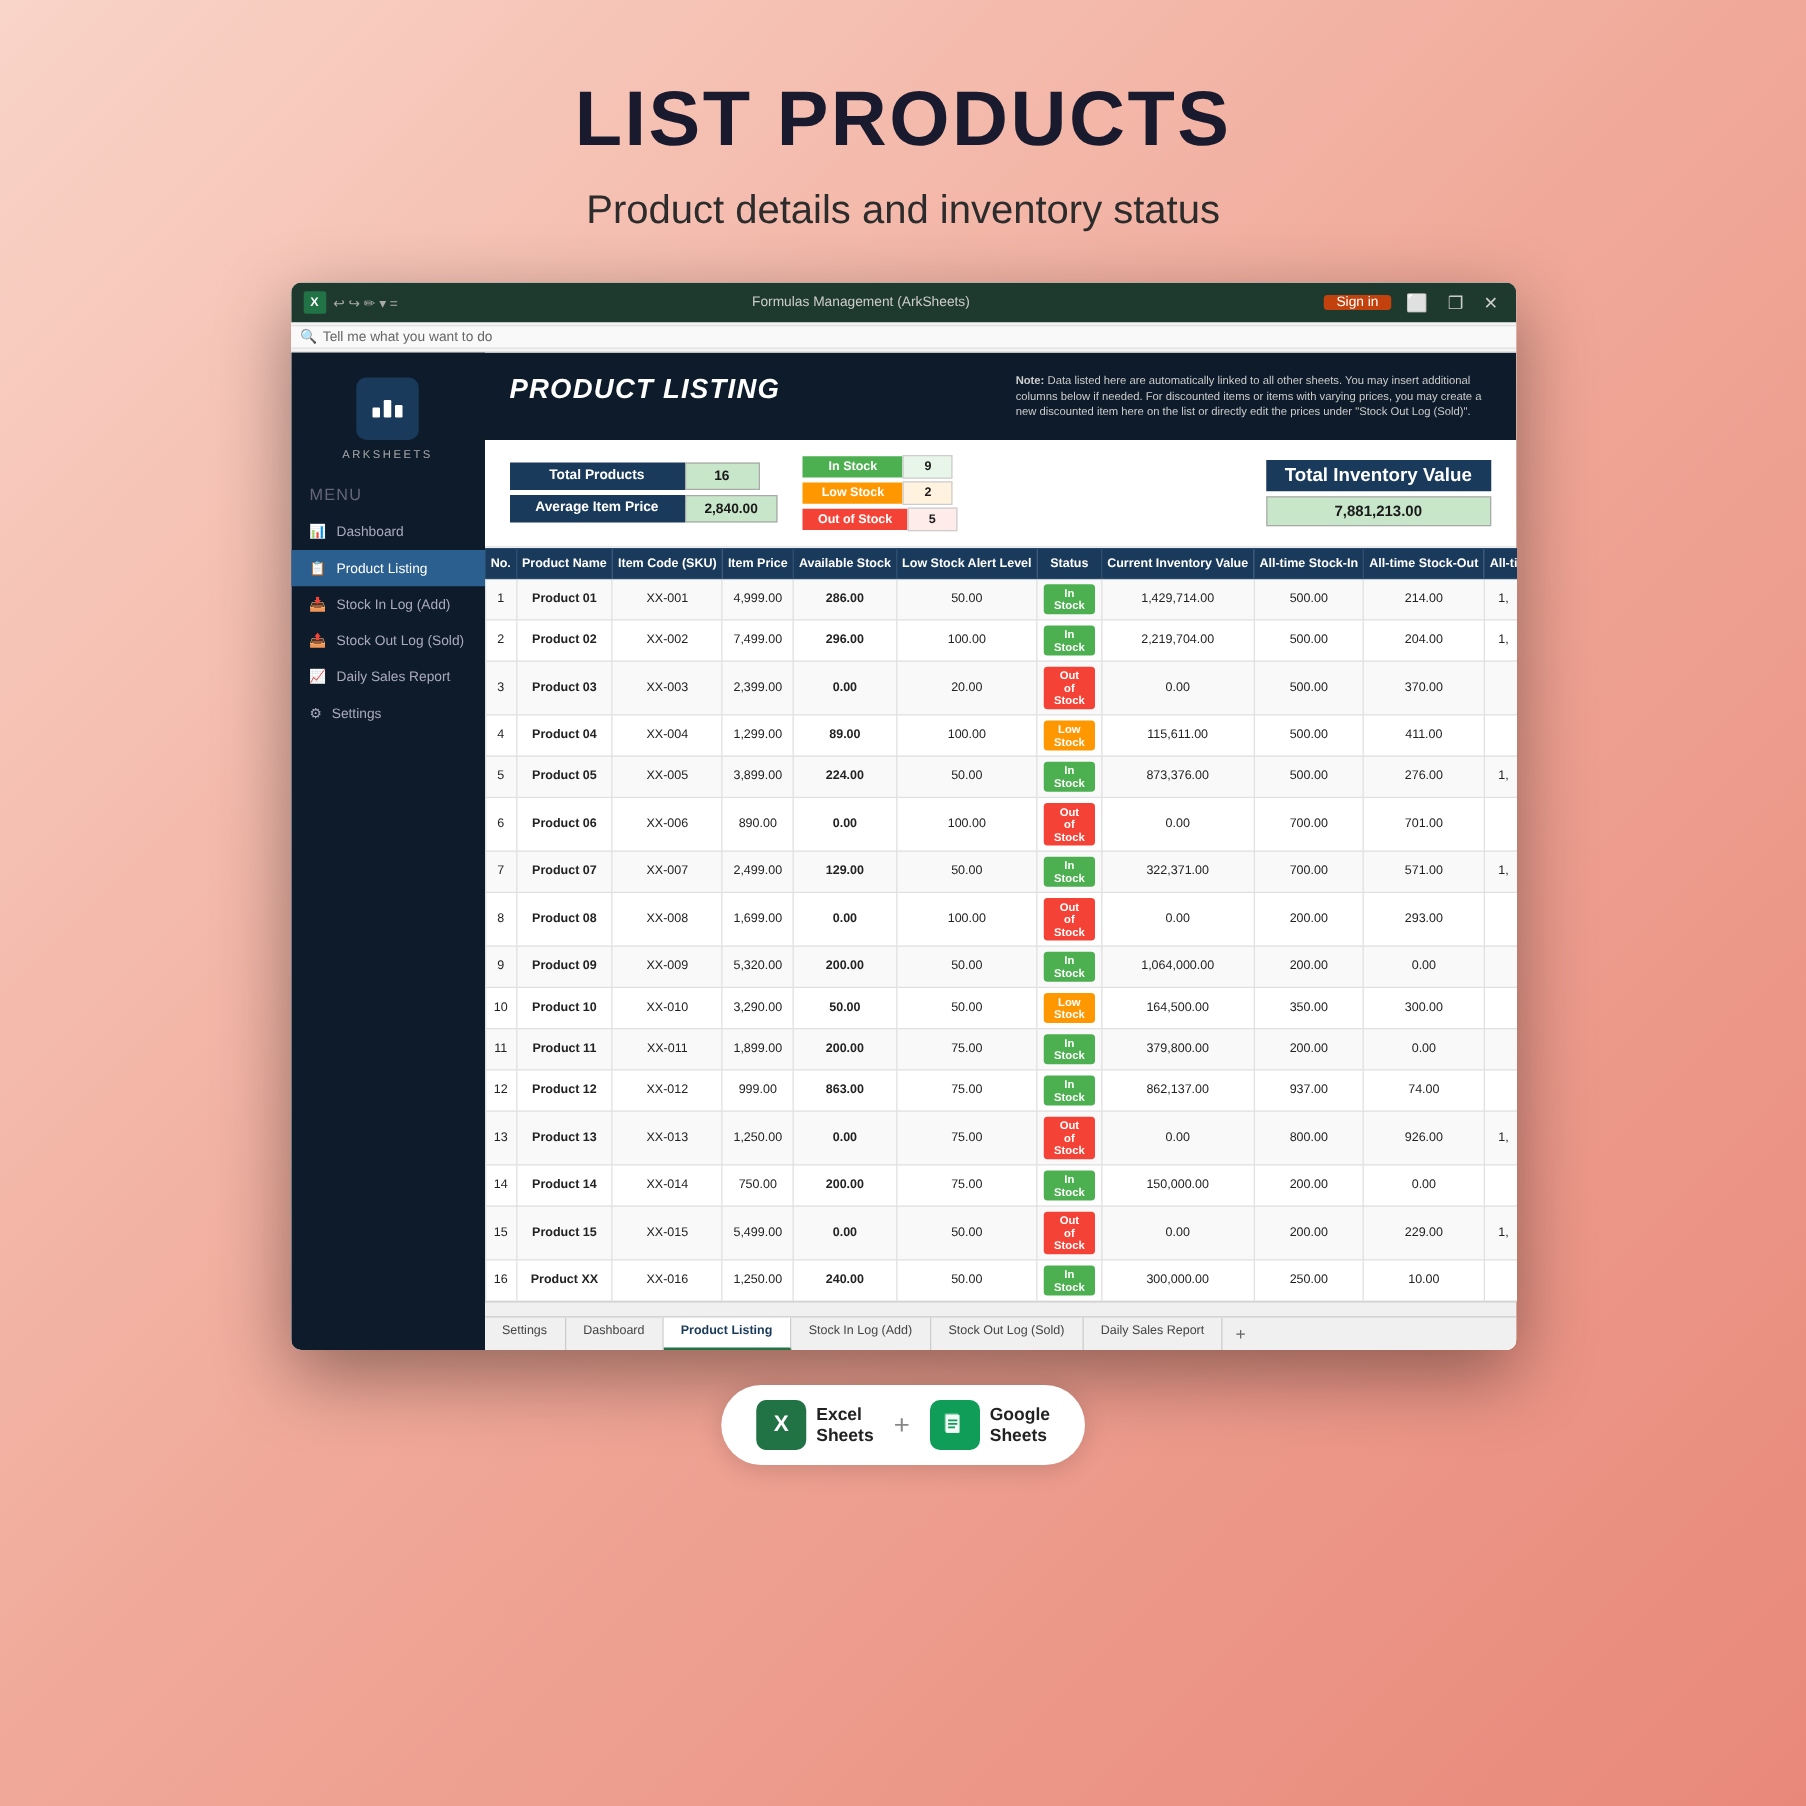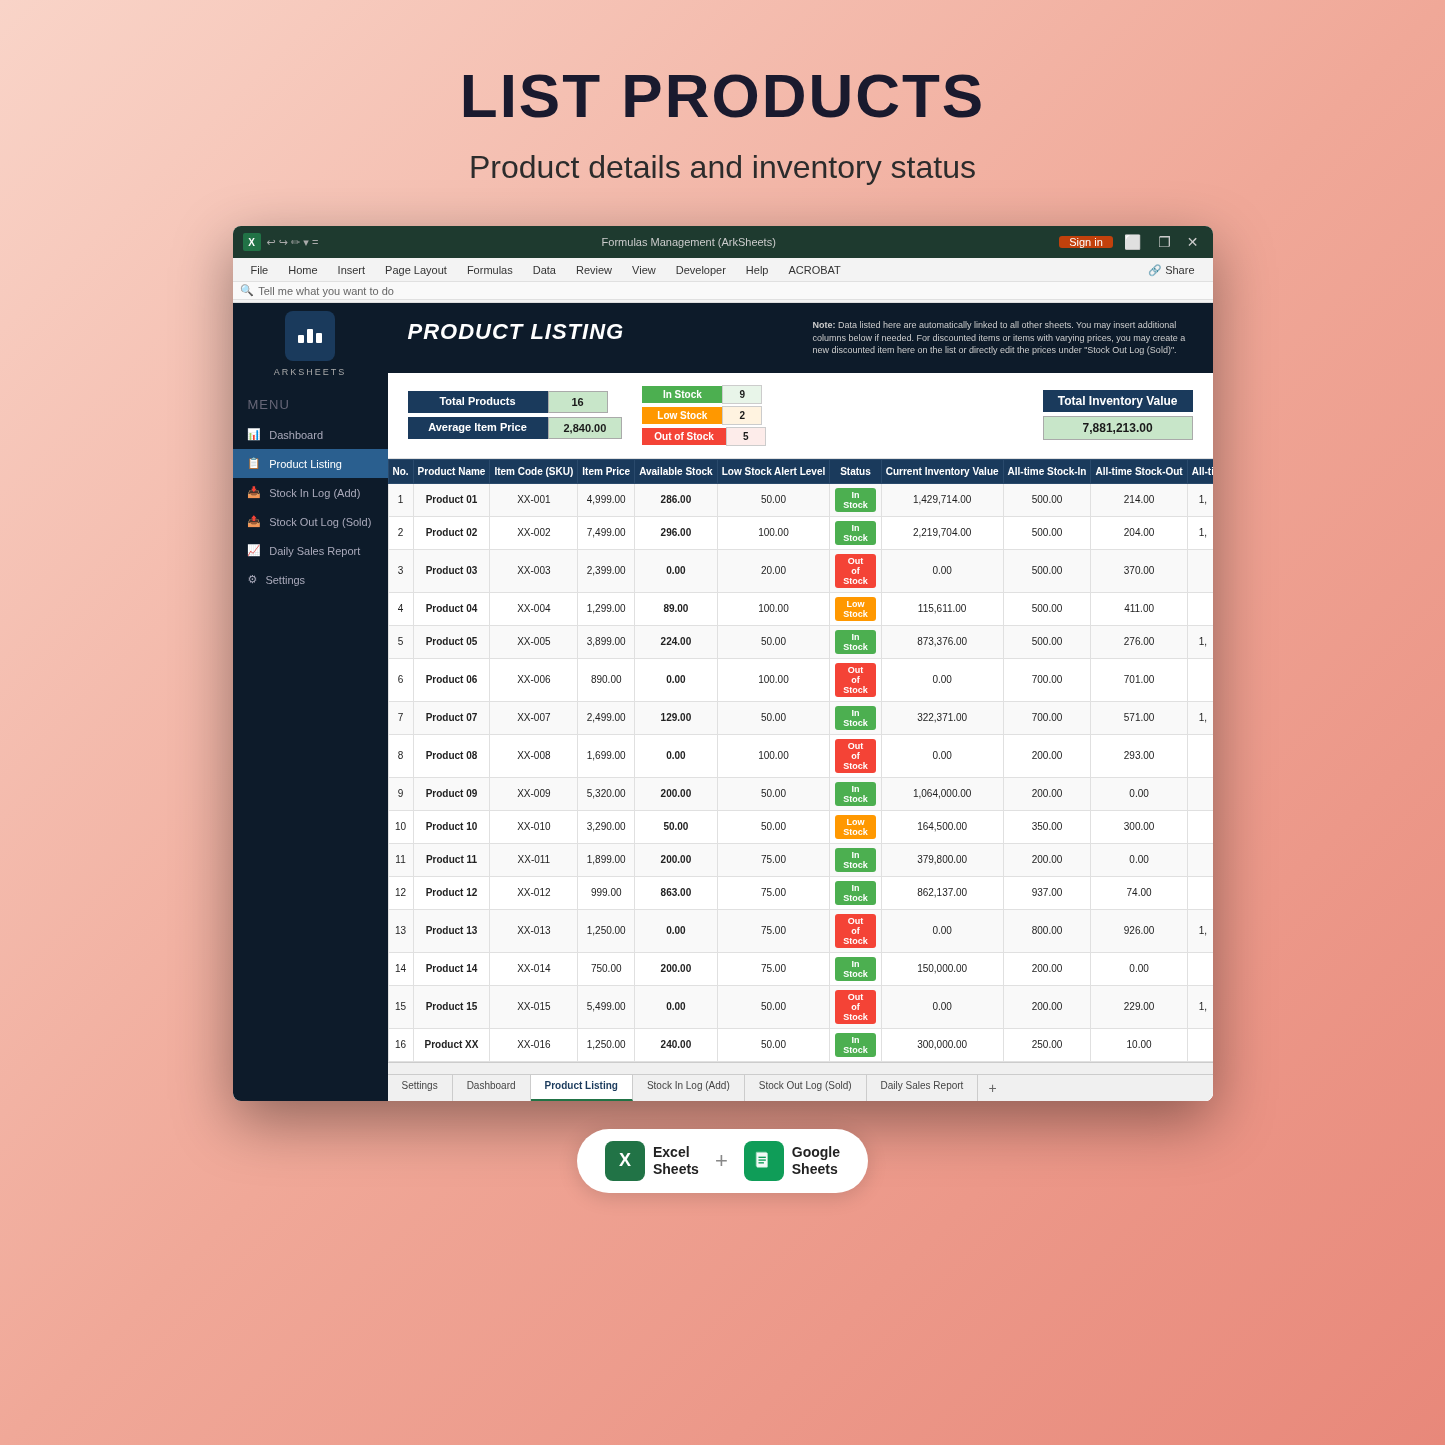--- a/index.html
+++ b/index.html
@@ -116,21 +116,21 @@
     }
 
     
     .sidebar {
       width: 155px;
       background: #0d1b2a;
       min-height: 550px;
       display: flex;
       flex-direction: column;
       align-items: center;
-      padding-top: 8px;
+      padding-top: 20px;
     }
     .sidebar-logo {
       width: 50px; height: 50px;
       background: #1a3a5c;
       border-radius: 8px;
       display: flex; align-items: center; justify-content: center;
       margin-bottom: 6px;
     }
     .logo-bars {
       display: flex; gap: 3px; align-items: flex-end;
@@ -272,21 +272,21 @@
     .status-value.low { background: #fff3e0; }
     .status-value.out { background: #fdecea; }
 
     .inventory-group {
       display: flex;
       flex-direction: column;
       gap: 4px;
       margin-left: auto;
     }
     .inv-label {
-      font-size: 12px;
+      font-size: 15px;
       font-weight: 600;
       background: #1a3a5c;
       color: white;
       padding: 4px 15px;
       text-align: center;
     }
     .inv-value {
       font-size: 12px;
       font-weight: 700;
       background: #c8e6c9;
@@ -459,34 +459,20 @@
       <div class="title-bar-center">Formulas Management (ArkSheets)</div>
       <div class="window-controls">
         <button class="signin-btn">Sign in</button>
         <span class="win-ctrl">⬜</span>
         <span class="win-ctrl">❐</span>
         <span class="win-ctrl">✕</span>
       </div>
     </div>
 
     <div class="ribbon">
-      <div class="ribbon-tabs">
-        <span class="ribbon-tab">File</span>
-        <span class="ribbon-tab">Home</span>
-        <span class="ribbon-tab">Insert</span>
-        <span class="ribbon-tab">Page Layout</span>
-        <span class="ribbon-tab">Formulas</span>
-        <span class="ribbon-tab">Data</span>
-        <span class="ribbon-tab">Review</span>
-        <span class="ribbon-tab">View</span>
-        <span class="ribbon-tab">Developer</span>
-        <span class="ribbon-tab">Help</span>
-        <span class="ribbon-tab">ACROBAT</span>
-        <span style="margin-left:auto;" class="ribbon-tab">🔗 Share</span>
-      </div>
       <div class="search-bar">
         <span>🔍</span>
         <span>Tell me what you want to do</span>
       </div>
     </div>
 
     <div class="app-body">
 
       <div class="sidebar">
         <div class="sidebar-logo">

